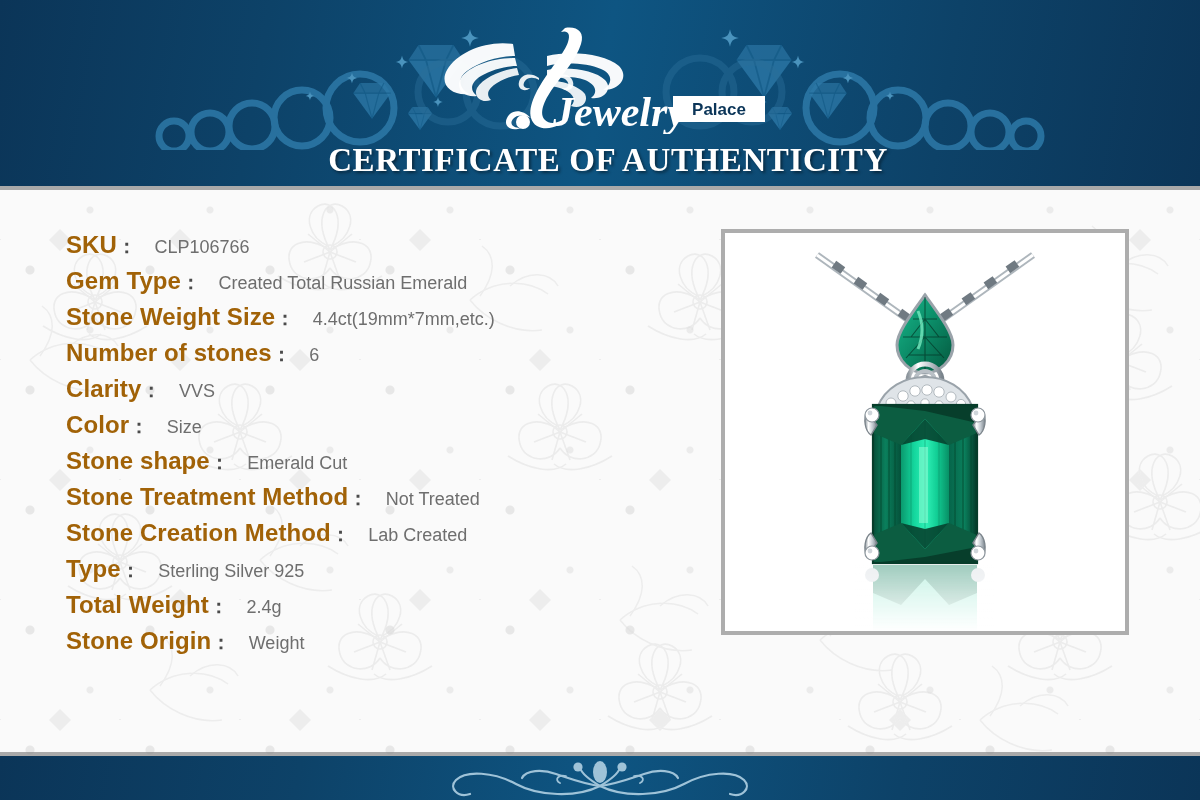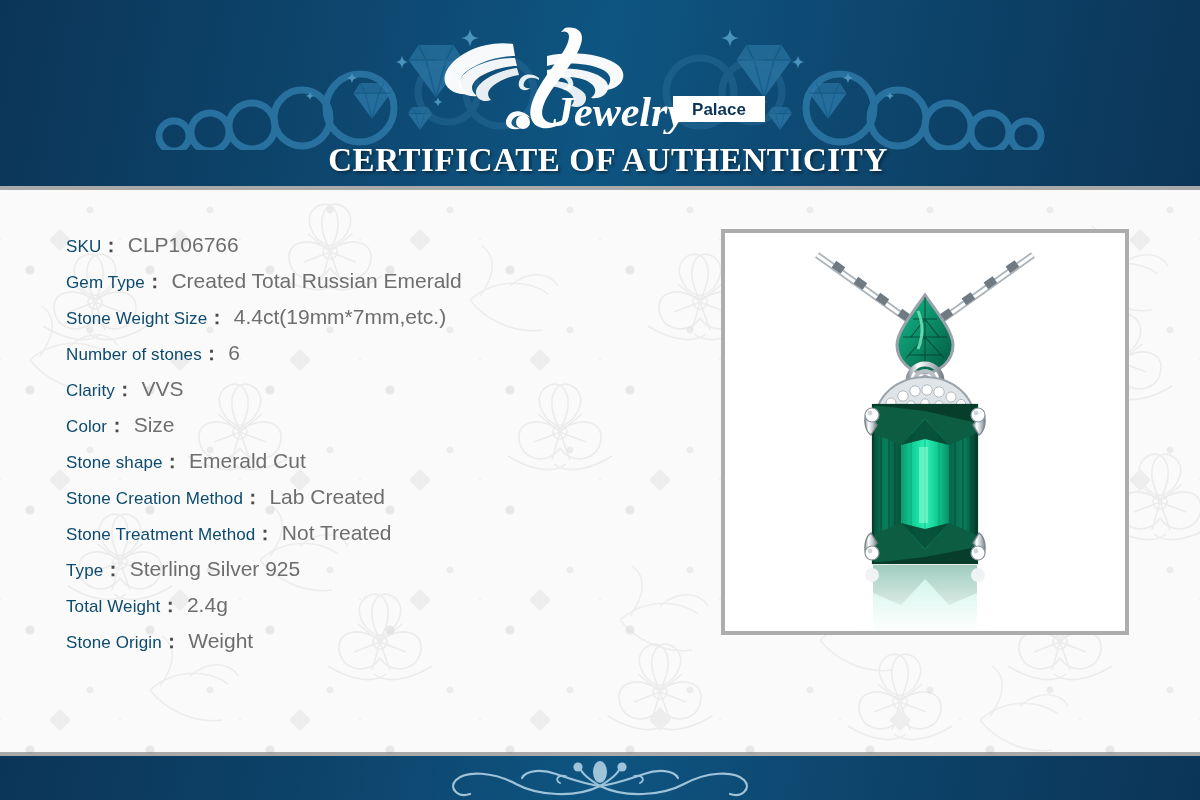--- a/index.html
+++ b/index.html
@@ -39,24 +39,24 @@
     font-family:"Liberation Serif","DejaVu Serif",serif;
     font-weight:bold;font-size:33px;letter-spacing:.6px;color:#ffffff;
     text-shadow:2px 2px 3px rgba(0,0,0,.45);
   }
   .header-rule{position:absolute;left:0;top:186px;width:1200px;height:4px;background:#8d8d8d;opacity:.75;}
 
   
   .specs{position:absolute;left:66px;top:227px;width:620px;}
   .spec-row{height:36px;line-height:36px;white-space:nowrap;}
   .spec-label{
-    font-size:17px;font-weight:normal;color:#0c4a6e;letter-spacing:.1px;
+    font-size:24px;font-weight:bold;color:#a16207;letter-spacing:.1px;
   }
   .spec-colon{font-size:19.5px;font-weight:bold;color:#4b4b4b;}
-  .spec-value{font-size:21px;font-weight:normal;color:#6e6e6e;margin-left:7px;}
+  .spec-value{font-size:18px;font-weight:normal;color:#6e6e6e;margin-left:18px;}
 
   
   .product-frame{
     position:absolute;left:721px;top:229px;width:408px;height:406px;
     border:4px solid #adadad;background:#ffffff;box-sizing:border-box;overflow:hidden;
   }
   .product-svg{position:absolute;left:0;top:0;}
 
   
   .footer-rule{position:absolute;left:0;top:752px;width:1200px;height:4px;background:#8d8d8d;opacity:.75;}
@@ -258,24 +258,24 @@
     <div class="spec-row">
       <span class="spec-label">Clarity</span><span class="spec-colon">：</span><span class="spec-value">VVS</span>
     </div>
     <div class="spec-row">
       <span class="spec-label">Color</span><span class="spec-colon">：</span><span class="spec-value">Size</span>
     </div>
     <div class="spec-row">
       <span class="spec-label">Stone shape</span><span class="spec-colon">：</span><span class="spec-value">Emerald Cut</span>
     </div>
     <div class="spec-row">
+      <span class="spec-label">Stone Treatment Method</span><span class="spec-colon">：</span><span class="spec-value">Not Treated</span>
+    </div>
+    <div class="spec-row">
       <span class="spec-label">Stone Creation Method</span><span class="spec-colon">：</span><span class="spec-value">Lab Created</span>
-    </div>
-    <div class="spec-row">
-      <span class="spec-label">Stone Treatment Method</span><span class="spec-colon">：</span><span class="spec-value">Not Treated</span>
     </div>
     <div class="spec-row">
       <span class="spec-label">Type</span><span class="spec-colon">：</span><span class="spec-value">Sterling Silver 925</span>
     </div>
     <div class="spec-row">
       <span class="spec-label">Total Weight</span><span class="spec-colon">：</span><span class="spec-value">2.4g</span>
     </div>
     <div class="spec-row">
       <span class="spec-label">Stone Origin</span><span class="spec-colon">：</span><span class="spec-value">Weight</span>
     </div>

